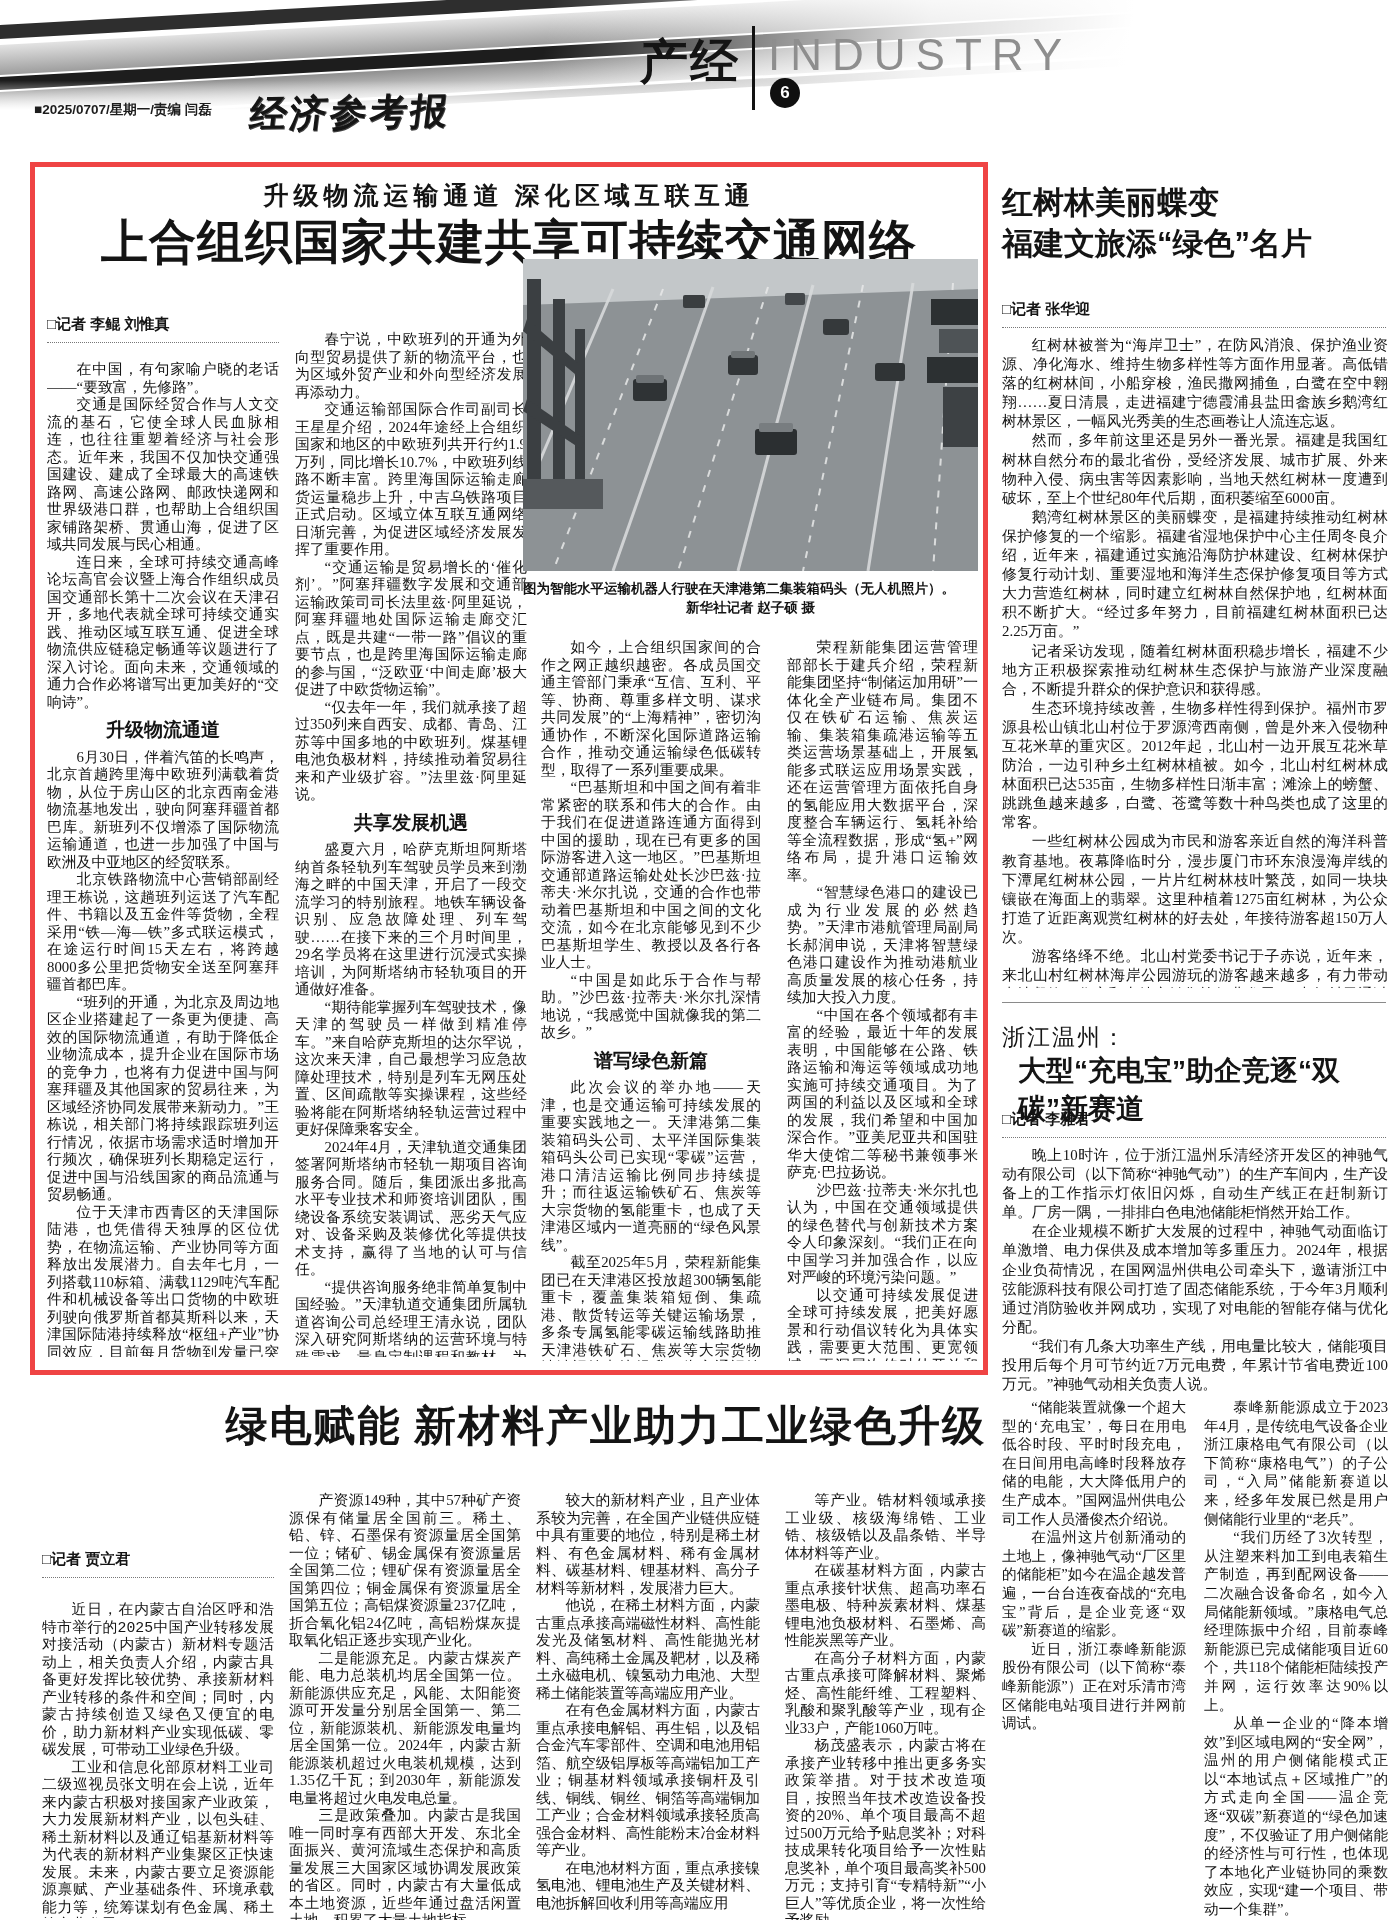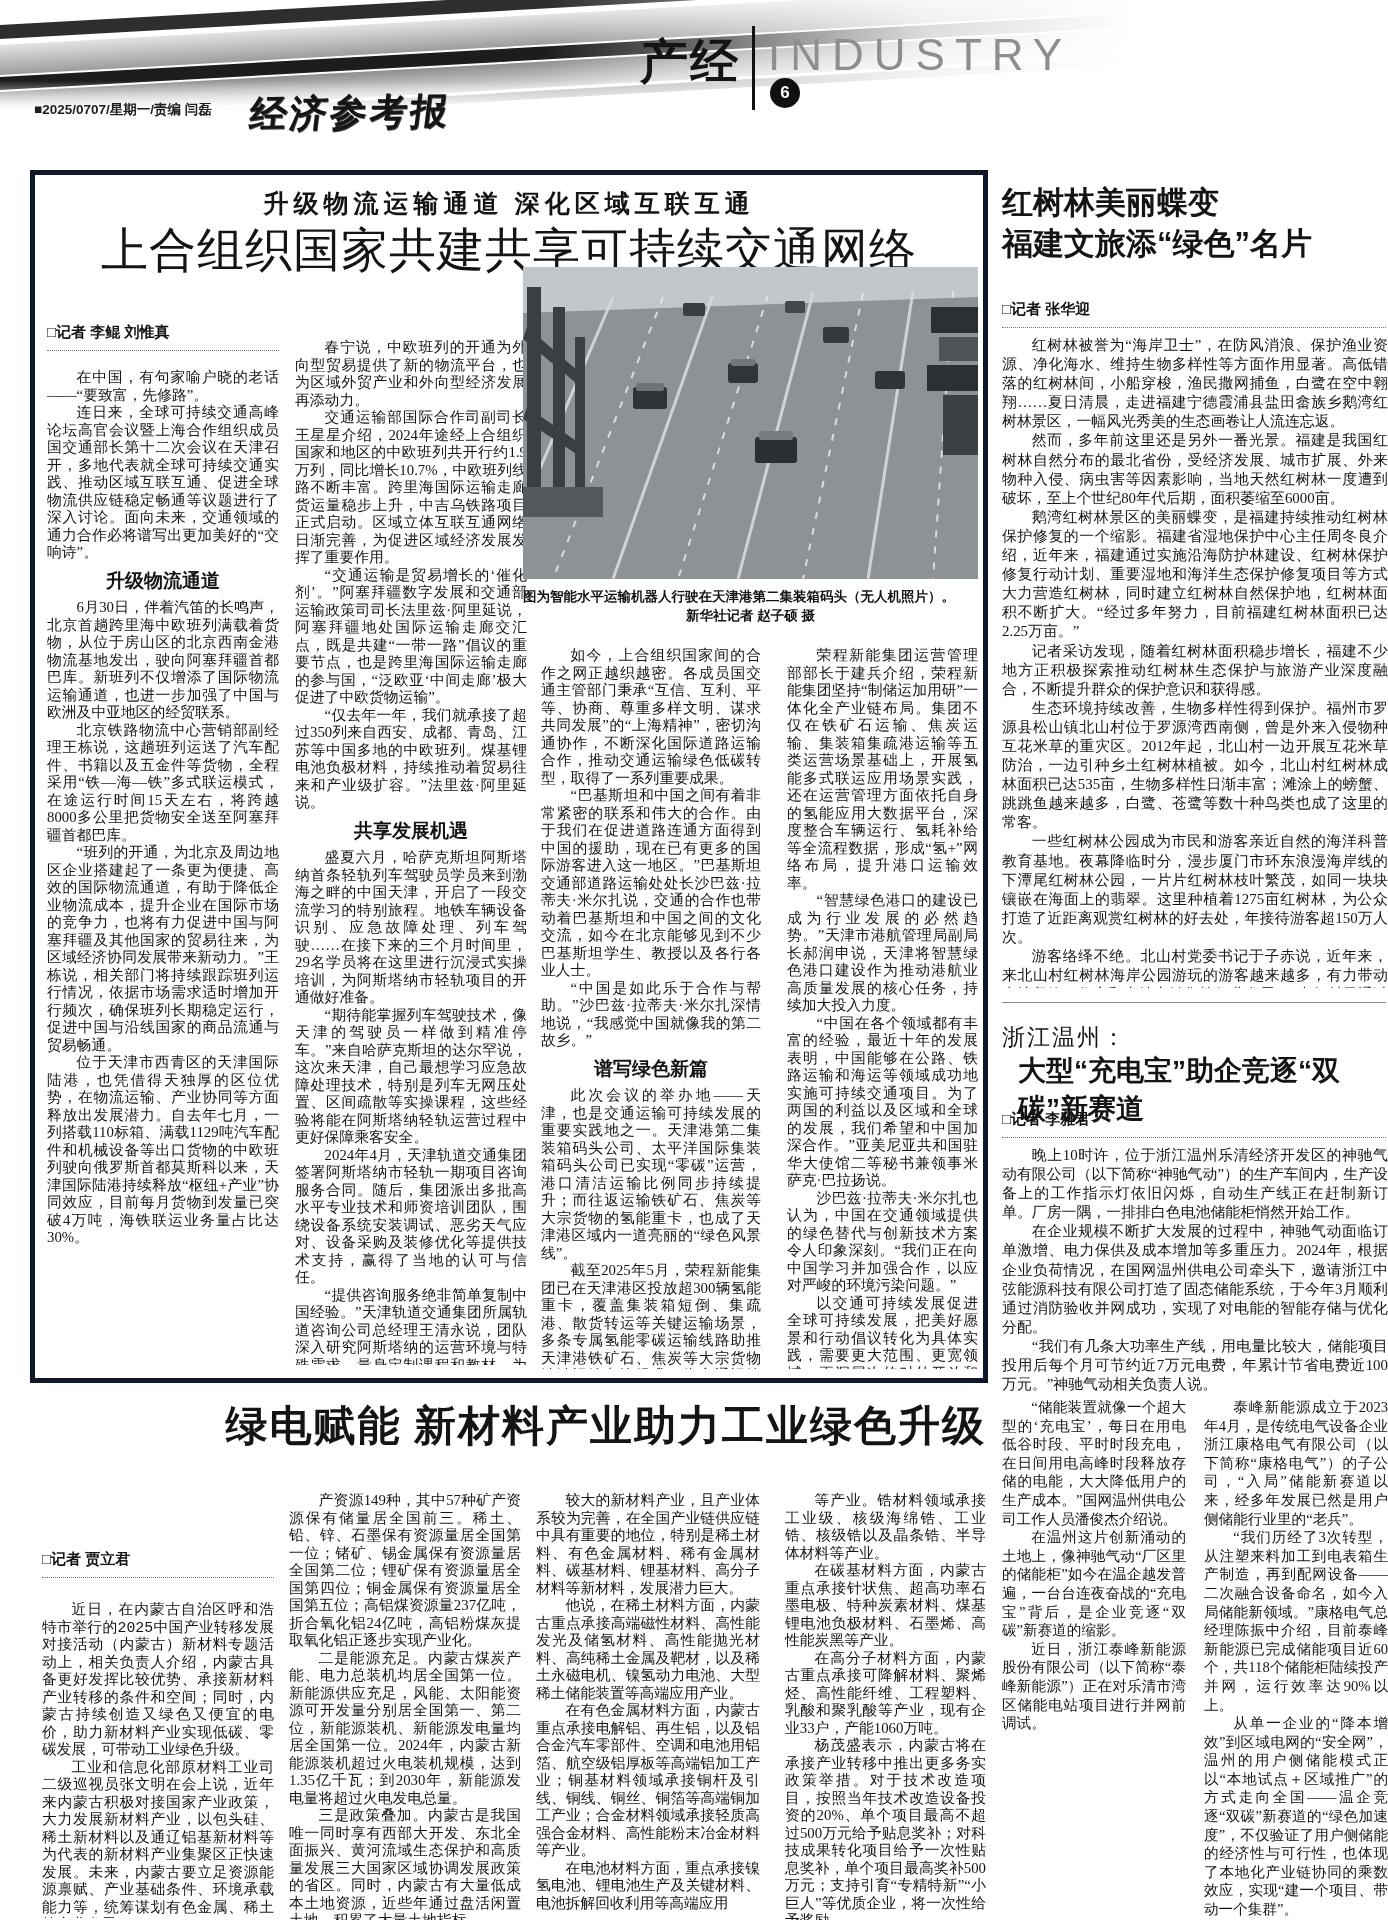--- a/index.html
+++ b/index.html
@@ -24,24 +24,24 @@
      font-family:"Liberation Sans",sans-serif;font-weight:100;}
   #page-circle{left:770px;top:78px;width:30px;height:30px;border-radius:50%;background:#101010;
      color:#fff;font-family:"Liberation Sans",sans-serif;font-weight:bold;font-size:17px;
      line-height:30px;text-align:center;}
   #date-line{left:34px;top:101px;font-size:13.5px;font-weight:bold;
      font-family:"Liberation Sans",sans-serif;color:#1d1d1d;}
   #masthead{left:250px;top:88px;font-size:37px;font-weight:900;color:#151515;
      transform:skewX(-8deg) rotate(-1deg);letter-spacing:3px;
      font-family:"DejaVu Serif",serif;text-shadow:1px 1px 0 #444;}
   
-  #main-box{left:30px;top:170px;width:948px;height:1203px;border:5px solid #0f172a;background:#fff;}
+  #main-box{left:30px;top:162px;width:948px;height:1203px;border:5px solid #ef4444;background:#fff;}
   #main-kicker{left:0;top:12px;width:948px;text-align:center;font-size:25px;font-weight:600;
      letter-spacing:5px;}
-  #main-headline{left:0;top:44px;width:948px;text-align:center;font-size:47px;font-weight:400;
+  #main-headline{left:0;top:44px;width:948px;text-align:center;font-size:47px;font-weight:700;
      letter-spacing:1px;}
   .byline{font-size:15px;font-weight:bold;font-family:"Liberation Sans",sans-serif;
      border-bottom:1px dotted #777;padding-bottom:8px;}
   #main-byline{left:12px;top:148px;width:232px;}
   .col{font-size:14.8px;line-height:17.5px;overflow:hidden;}
   .para{margin:0;text-indent:2em;text-align:justify;}
   .subhead{margin:10px 0;text-align:center;font-size:19px;font-weight:900;
      font-family:"Liberation Sans",sans-serif;}
   #col1{left:12px;top:194px;width:232px;height:996px;}
   #col2{left:260px;top:164px;width:232px;height:1026px;}
@@ -89,20 +89,21 @@
 <div class="abs" id="page-circle">6</div>
 <div class="abs" id="date-line">■2025/0707/星期一/责编 闫磊</div>
 <div class="abs" id="masthead">经济参考报</div>
 
 <div class="abs" id="main-box">
   <div class="abs" id="main-kicker">升级物流运输通道  深化区域互联互通</div>
   <div class="abs" id="main-headline">上合组织国家共建共享可持续交通网络</div>
   <div class="abs byline" id="main-byline">□记者 李鲲 刘惟真</div>
   <div class="abs col" id="col1">
       <p class="para">在中国，有句家喻户晓的老话——“要致富，先修路”。</p>
+      <p class="para">交通是国际经贸合作与人文交流的基石，它使全球人民血脉相连，也往往重塑着经济与社会形态。近年来，我国不仅加快交通强国建设、建成了全球最大的高速铁路网、高速公路网、邮政快递网和世界级港口群，也帮助上合组织国家铺路架桥、贯通山海，促进了区域共同发展与民心相通。</p>
       <p class="para">连日来，全球可持续交通高峰论坛高官会议暨上海合作组织成员国交通部长第十二次会议在天津召开，多地代表就全球可持续交通实践、推动区域互联互通、促进全球物流供应链稳定畅通等议题进行了深入讨论。面向未来，交通领域的通力合作必将谱写出更加美好的“交响诗”。</p>
       <h4 class="subhead">升级物流通道</h4>
       <p class="para">6月30日，伴着汽笛的长鸣声，北京首趟跨里海中欧班列满载着货物，从位于房山区的北京西南金港物流基地发出，驶向阿塞拜疆首都巴库。新班列不仅增添了国际物流运输通道，也进一步加强了中国与欧洲及中亚地区的经贸联系。</p>
       <p class="para">北京铁路物流中心营销部副经理王栋说，这趟班列运送了汽车配件、书籍以及五金件等货物，全程采用“铁—海—铁”多式联运模式，在途运行时间15天左右，将跨越8000多公里把货物安全送至阿塞拜疆首都巴库。</p>
       <p class="para">“班列的开通，为北京及周边地区企业搭建起了一条更为便捷、高效的国际物流通道，有助于降低企业物流成本，提升企业在国际市场的竞争力，也将有力促进中国与阿塞拜疆及其他国家的贸易往来，为区域经济协同发展带来新动力。”王栋说，相关部门将持续跟踪班列运行情况，依据市场需求适时增加开行频次，确保班列长期稳定运行，促进中国与沿线国家的商品流通与贸易畅通。</p>
       <p class="para">位于天津市西青区的天津国际陆港，也凭借得天独厚的区位优势，在物流运输、产业协同等方面释放出发展潜力。自去年七月，一列搭载110标箱、满载1129吨汽车配件和机械设备等出口货物的中欧班列驶向俄罗斯首都莫斯科以来，天津国际陆港持续释放“枢纽+产业”协同效应，目前每月货物到发量已突破4万吨，海铁联运业务量占比达30%。</p>
     </div>
   <div class="abs col" id="col2">
       <p class="para">春宁说，中欧班列的开通为外向型贸易提供了新的物流平台，也为区域外贸产业和外向型经济发展再添动力。</p>
       <p class="para">交通运输部国际合作司副司长王星星介绍，2024年途经上合组织国家和地区的中欧班列共开行约1.9万列，同比增长10.7%，中欧班列线路不断丰富。跨里海国际运输走廊货运量稳步上升，中吉乌铁路项目正式启动。区域立体互联互通网络日渐完善，为促进区域经济发展发挥了重要作用。</p>

